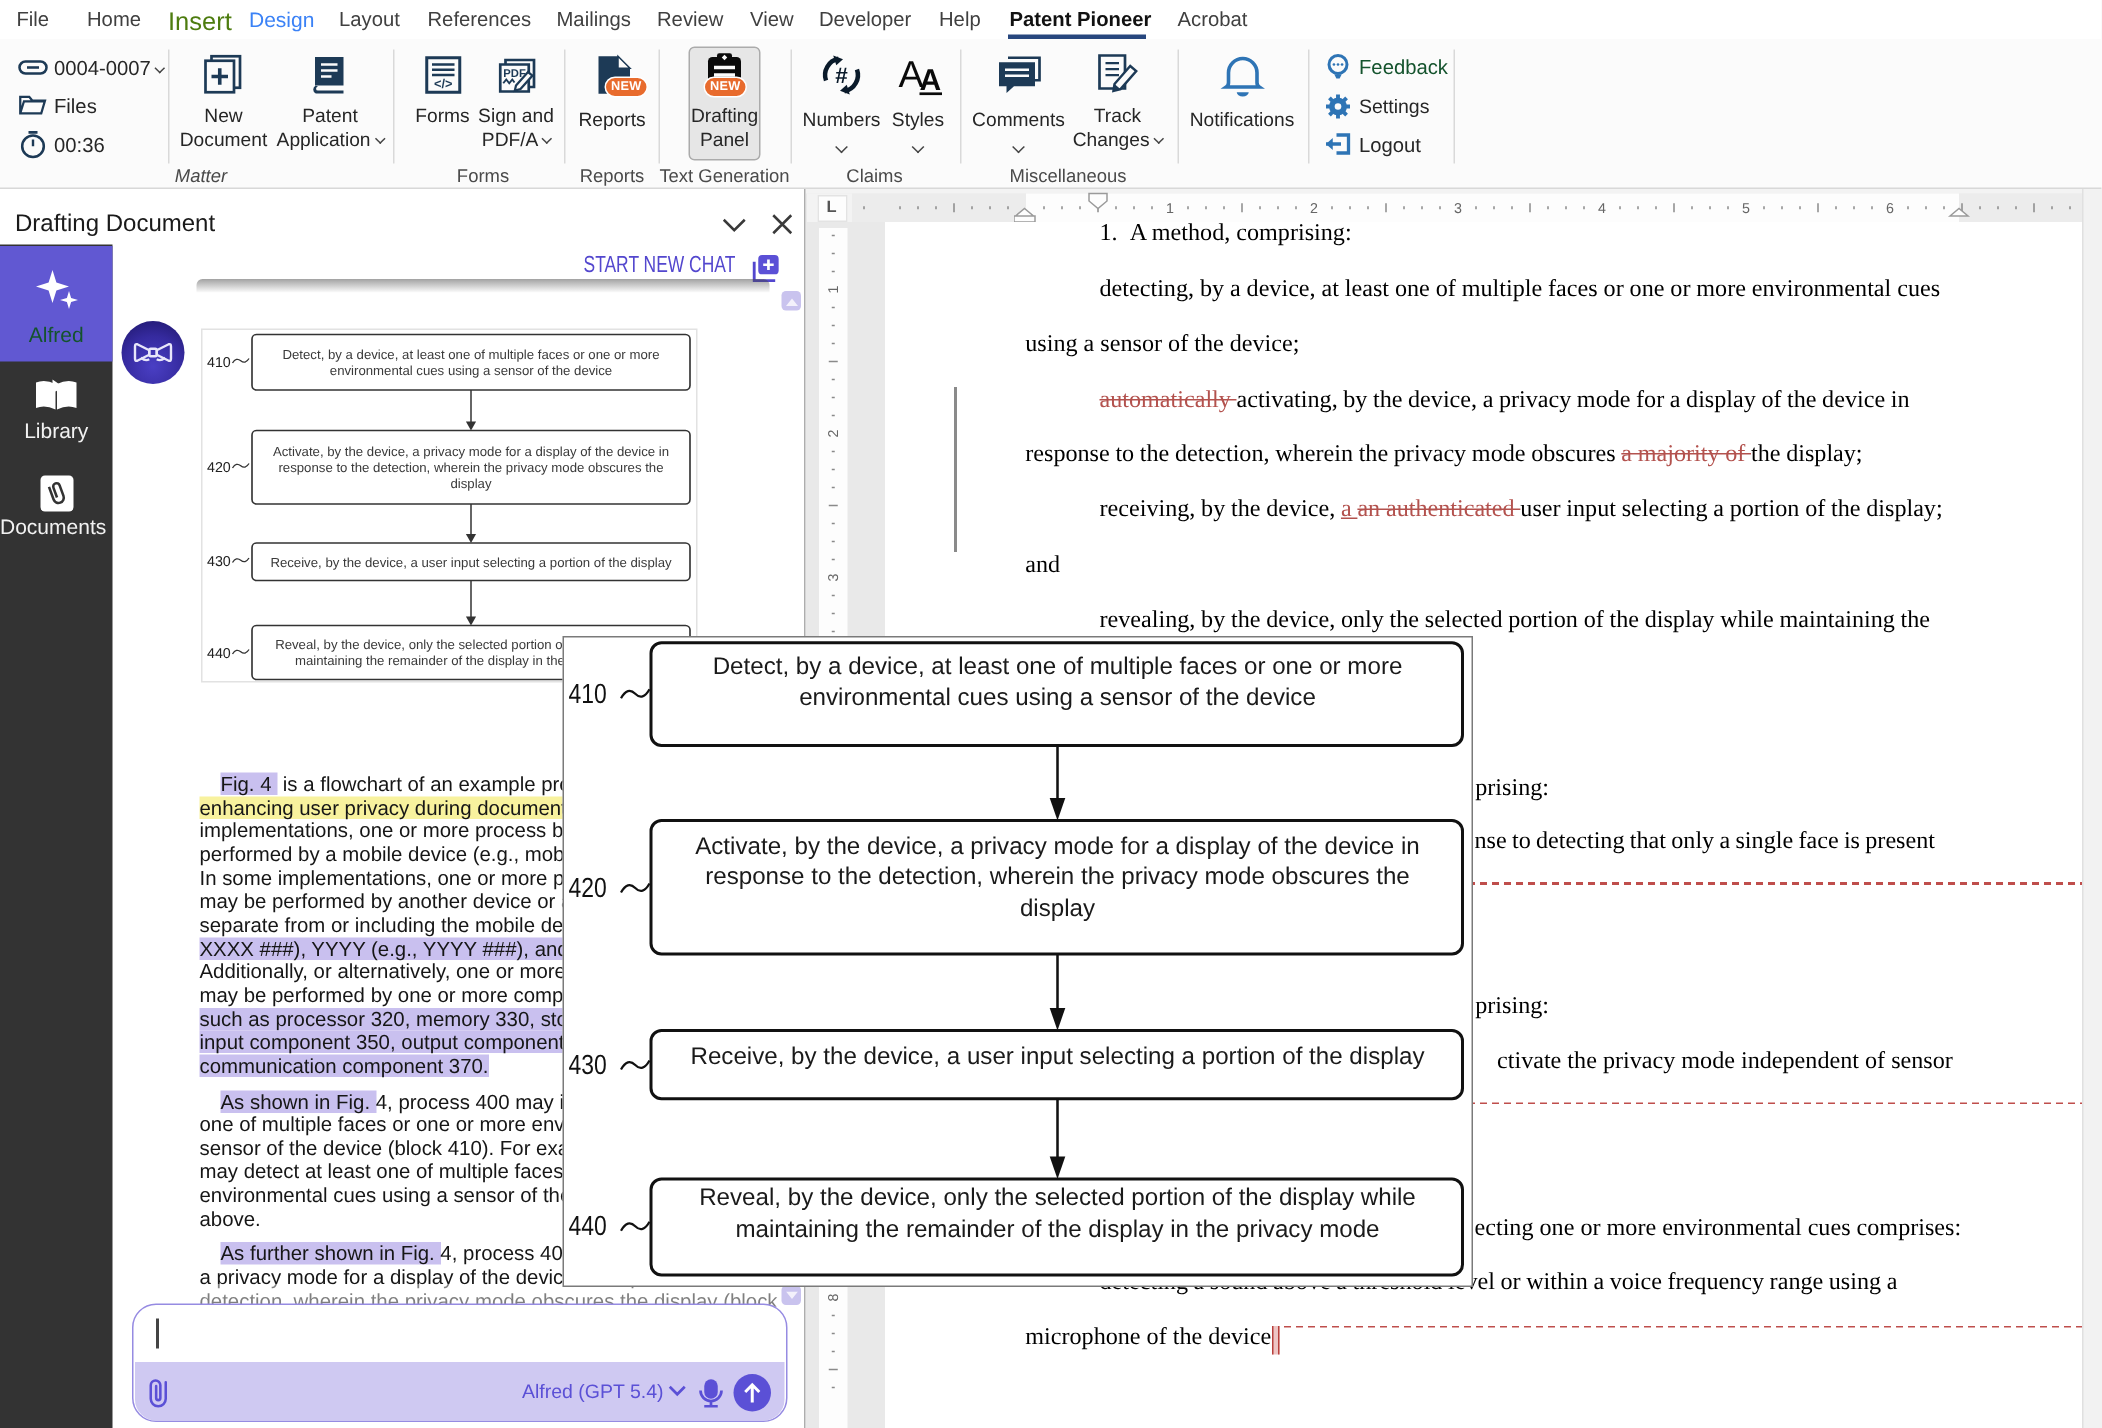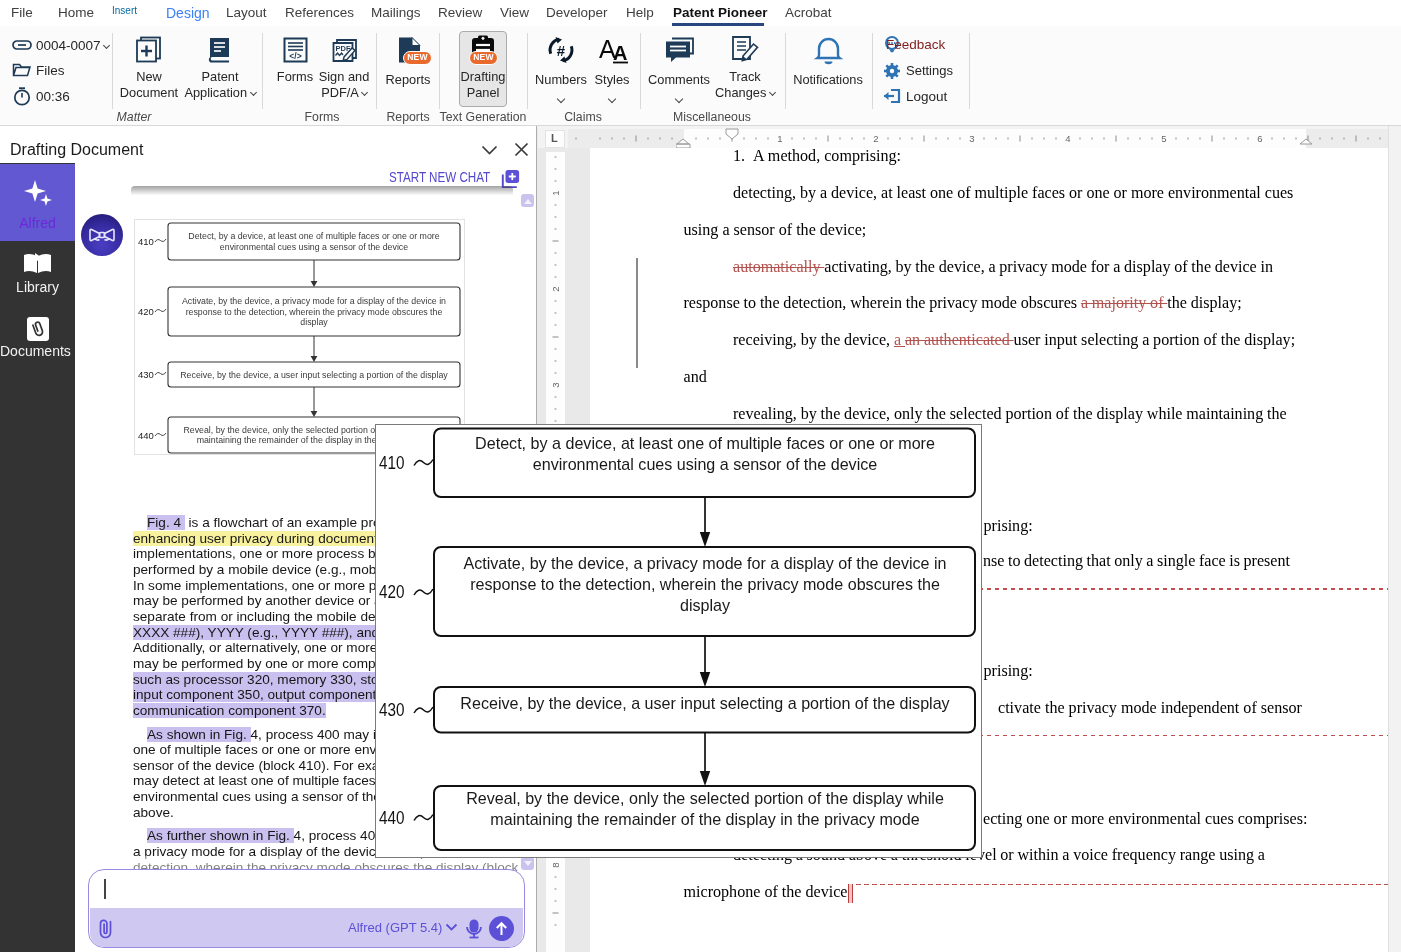--- a/index.html
+++ b/index.html
@@ -15,21 +15,21 @@
 .ins{color:#b3524e;text-decoration:underline;}
 .chatline{position:absolute;font-size:13.6px;line-height:15.65px;color:#161616;white-space:nowrap;}
 .hlp{background:#c9c0ef;}
 .hly{background:#f8f29e;}
 .dash{position:absolute;height:1.4px;background:repeating-linear-gradient(90deg,#bf4e4c 0,#bf4e4c 4.5px,transparent 4.5px,transparent 8px);}
 </style></head>
 <body>
 
 <div class="a" style="left:11px;top:5px;font-size:13.5px;color:#404040;">File</div>
 <div class="a" style="left:58px;top:5px;font-size:13.5px;color:#404040;">Home</div>
-<div class="a" style="left:112px;top:5px;font-size:10px;color:#0369a1;">Insert</div>
+<div class="a" style="left:112px;top:5px;font-size:17px;color:#4d7c0f;">Insert</div>
 <div class="a" style="left:166px;top:5px;font-size:14px;color:#3b82f6;">Design</div>
 <div class="a" style="left:226px;top:5px;font-size:13.5px;color:#404040;">Layout</div>
 <div class="a" style="left:285px;top:5px;font-size:13.5px;color:#404040;">References</div>
 <div class="a" style="left:371px;top:5px;font-size:13.5px;color:#404040;">Mailings</div>
 <div class="a" style="left:438px;top:5px;font-size:13.5px;color:#404040;">Review</div>
 <div class="a" style="left:500px;top:5px;font-size:13.5px;color:#404040;">View</div>
 <div class="a" style="left:546px;top:5px;font-size:13.5px;color:#404040;">Developer</div>
 <div class="a" style="left:626px;top:5px;font-size:13.5px;color:#404040;">Help</div>
 <div class="a" style="left:785px;top:5px;font-size:13.5px;color:#404040;">Acrobat</div>
 <div class="a" style="left:673px;top:5px;font-size:13.5px;color:#111;font-weight:bold;">Patent Pioneer</div>
@@ -151,21 +151,21 @@
 <path d="M12.5 25.5 a4 2.8 0 0 0 8 0 z" fill="#2e74b5"></path>
   </svg>
 <div class="blabel" style="left:773px;top:72px;">Notifications</div>
 <svg class="a" style="left:883px;top:36px;" width="18" height="17" viewBox="0 0 18 17">
 <circle cx="9" cy="7" r="6" fill="none" stroke="#2e74b5" stroke-width="2"></circle>
 <circle cx="6.3" cy="7" r="0.9" fill="#2e74b5"></circle>
     <circle cx="9" cy="7" r="0.9" fill="#2e74b5"></circle>
     <circle cx="11.7" cy="7" r="0.9" fill="#2e74b5"></circle>
 <path d="M6.5 13.5 h5 l-1.4 2.8 h-2.2 z" fill="#2e74b5"></path>
   </svg>
-<div class="a" style="left:886px;top:37px;font-size:13.5px;color:#7f1d1d;">Feedback</div>
+<div class="a" style="left:906px;top:37px;font-size:13.5px;color:#14532d;">Feedback</div>
 <svg class="a" style="left:883px;top:62px;" width="18" height="18" viewBox="0 0 18 18">
 <g fill="#2e74b5">
       <circle cx="9" cy="9" r="6"></circle>
 <g stroke="#2e74b5" stroke-width="2.6">
 <line x1="9" y1="1" x2="9" y2="5"></line>
         <line x1="9" y1="13" x2="9" y2="17"></line>
 <line x1="1" y1="9" x2="5" y2="9"></line>
         <line x1="13" y1="9" x2="17" y2="9"></line>
 <line x1="3.3" y1="3.3" x2="6.2" y2="6.2"></line>
         <line x1="11.8" y1="11.8" x2="14.7" y2="14.7"></line>
@@ -361,21 +361,21 @@
   </svg>
 <svg class="a" style="left:514px;top:142px;" width="15" height="15" viewBox="0 0 15 15">
 <path d="M1.5 1.5 l12 12 M13.5 1.5 l-12 12" stroke="#3a3a3a" stroke-width="1.7"></path>
   </svg>
 <div class="a" style="left:0;top:163px;width:75px;height:789px;background:#333333;"></div>
 <div class="a" style="left:0;top:164px;width:75px;height:77px;background:#6158d2;"></div>
 <svg class="a" style="left:22px;top:178px;" width="32" height="32" viewBox="0 0 32 32">
 <path d="M13 2 l2.6 8.4 L24 13 l-8.4 2.6 L13 24 l-2.6 -8.4 L2 13 l8.4 -2.6 z" fill="#fff"></path>
 <path d="M24 16 l1.4 4.6 L30 22 l-4.6 1.4 L24 28 l-1.4 -4.6 L18 22 l4.6 -1.4 z" fill="#fff"></path>
   </svg>
-<div class="a" style="left:0;top:215px;width:75px;text-align:center;font-size:14px;color:#6d28d9;">Alfred</div>
+<div class="a" style="left:0;top:215px;width:75px;text-align:center;font-size:14px;color:#14532d;">Alfred</div>
 <svg class="a" style="left:22px;top:252px;" width="31" height="24" viewBox="0 0 31 24">
 <path d="M2 3 q6 -2.5 13 1 v17 q-7 -3.5 -13 -1 z" fill="#fff"></path>
 <path d="M29 3 q-6 -2.5 -13 1 v17 q7 -3.5 13 -1 z" fill="#fff"></path>
 <path d="M13 1 l5 3.5 v6 l-2.5 -2 -2.5 2 z" fill="#fff"></path>
   </svg>
 <div class="a" style="left:0;top:279px;width:75px;text-align:center;font-size:14px;color:#f2f2f2;">Library</div>
 <svg class="a" style="left:26px;top:316px;" width="24" height="26" viewBox="0 0 24 26">
 <rect x="1" y="1" width="22" height="24" rx="3" fill="#fff"></rect>
 <path d="M8.5 7 v9 a3.5 3.5 0 0 0 7 0 v-7.5 a2.2 2.2 0 0 0 -4.4 0 v7" fill="none" stroke="#333" stroke-width="1.7" transform="rotate(-20 12 13)"></path>
   </svg>

